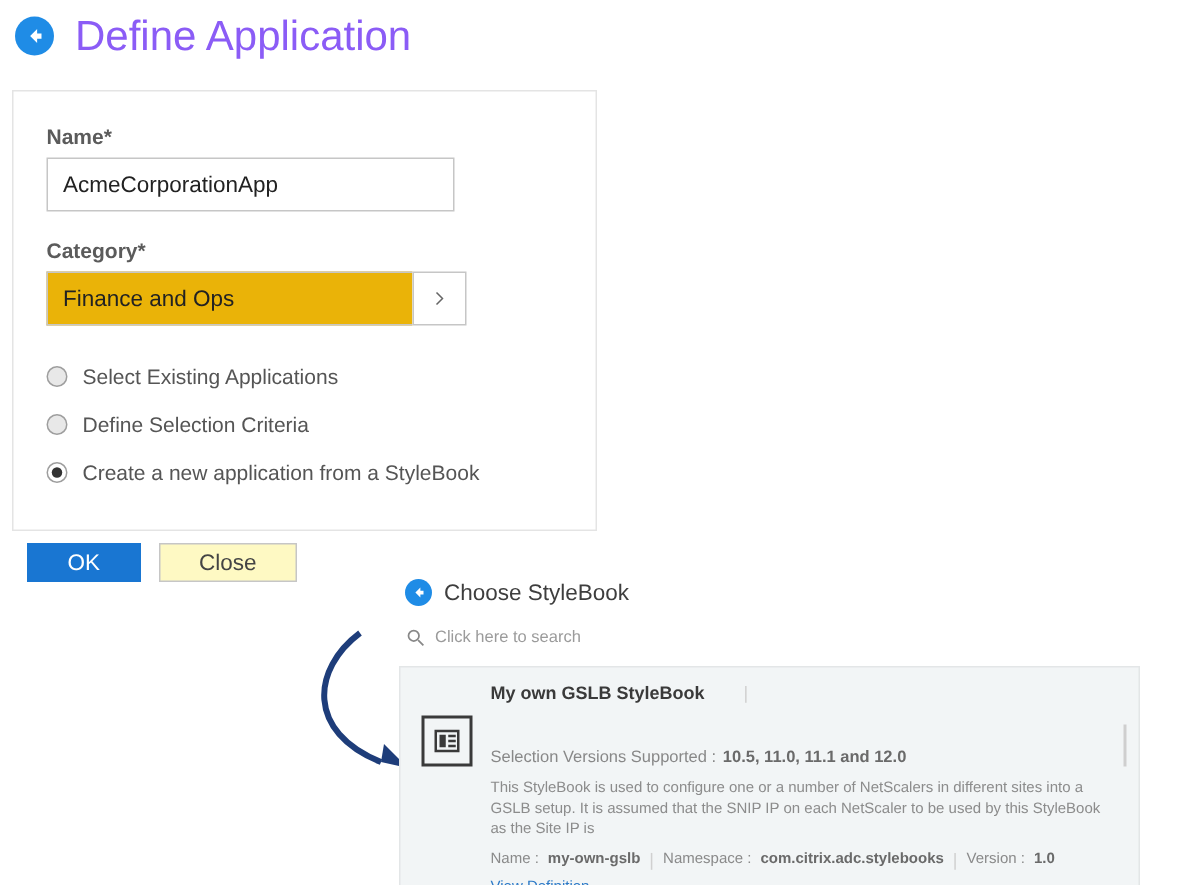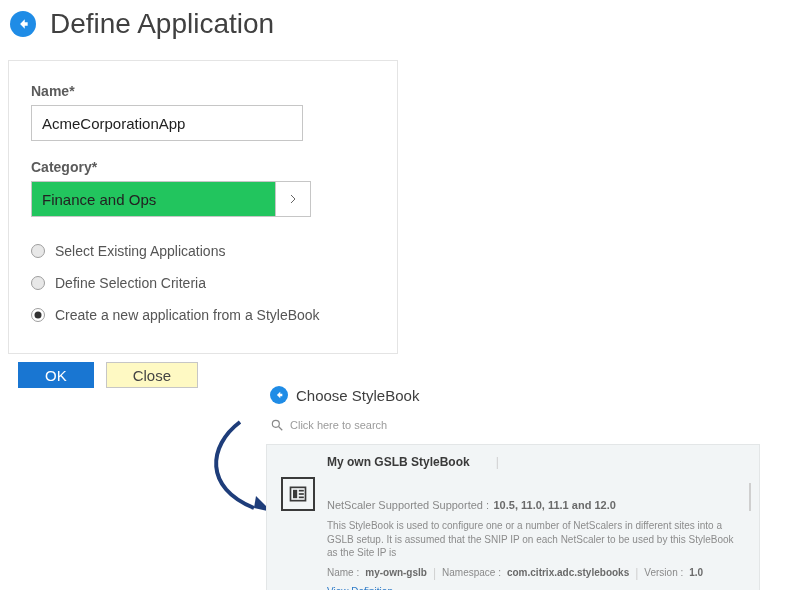--- a/index.html
+++ b/index.html
@@ -24,21 +24,21 @@
   display: flex;
   align-items: center;
   justify-content: center;
   margin-right: 14px;
   cursor: pointer;
 }
 .back-circle svg { fill: #fff; }
 .page-title {
   font-size: 28px;
   font-weight: 400;
-  color: #404040;
+  color: #8b5cf6;
 }
 .form-card {
   border: 1px solid #e4e4e4;
   margin: 8px 0 0 8px;
   width: 390px;
   padding: 22px 22px 14px 22px;
   background: #fff;
 }
 .field-label {
   font-size: 14px;
@@ -60,21 +60,21 @@
   width: 280px;
   height: 36px;
 }
 .dropdown-input {
   flex: 1;
   border: 1px solid #c6c6c6;
   border-right: none;
   padding: 0 10px;
   font-size: 15px;
   color: #222;
-  background: #22c55e;
+  background: #eab308;
   display: flex;
   align-items: center;
 }
 .dropdown-btn {
   width: 36px;
   border: 1px solid #c6c6c6;
   background: #fff;
   display: flex;
   align-items: center;
   justify-content: center;
@@ -337,21 +337,21 @@
         <rect x="13" y="7" width="6" height="2" fill="#3a3a3a"></rect>
         <rect x="13" y="11" width="6" height="2" fill="#3a3a3a"></rect>
         <rect x="13" y="15" width="6" height="2" fill="#3a3a3a"></rect>
       </svg>
     </div>
     <div class="card-textcol">
       <div class="title-row">
         <span class="sb-title">My own GSLB StyleBook</span>
         <span class="vbar">|</span>
         <span>
-          <span class="ns-label">NetScaler Supported Supported :</span>
+          <span class="ns-label">Selection Versions Supported :</span>
           <span class="ns-val">10.5, 11.0, 11.1 and 12.0</span>
         </span>
       </div>
       <div class="sb-desc">This StyleBook is used to configure one or a number of NetScalers in different sites into a GSLB setup. It is assumed that the SNIP IP on each NetScaler to be used by this StyleBook as the Site IP is</div>
       <div class="meta-row">
         <span>Name :</span>
         <span class="mv">my-own-gslb</span>
         <span class="vbar">|</span>
         <span>Namespace :</span>
         <span class="mv">com.citrix.adc.stylebooks</span>

